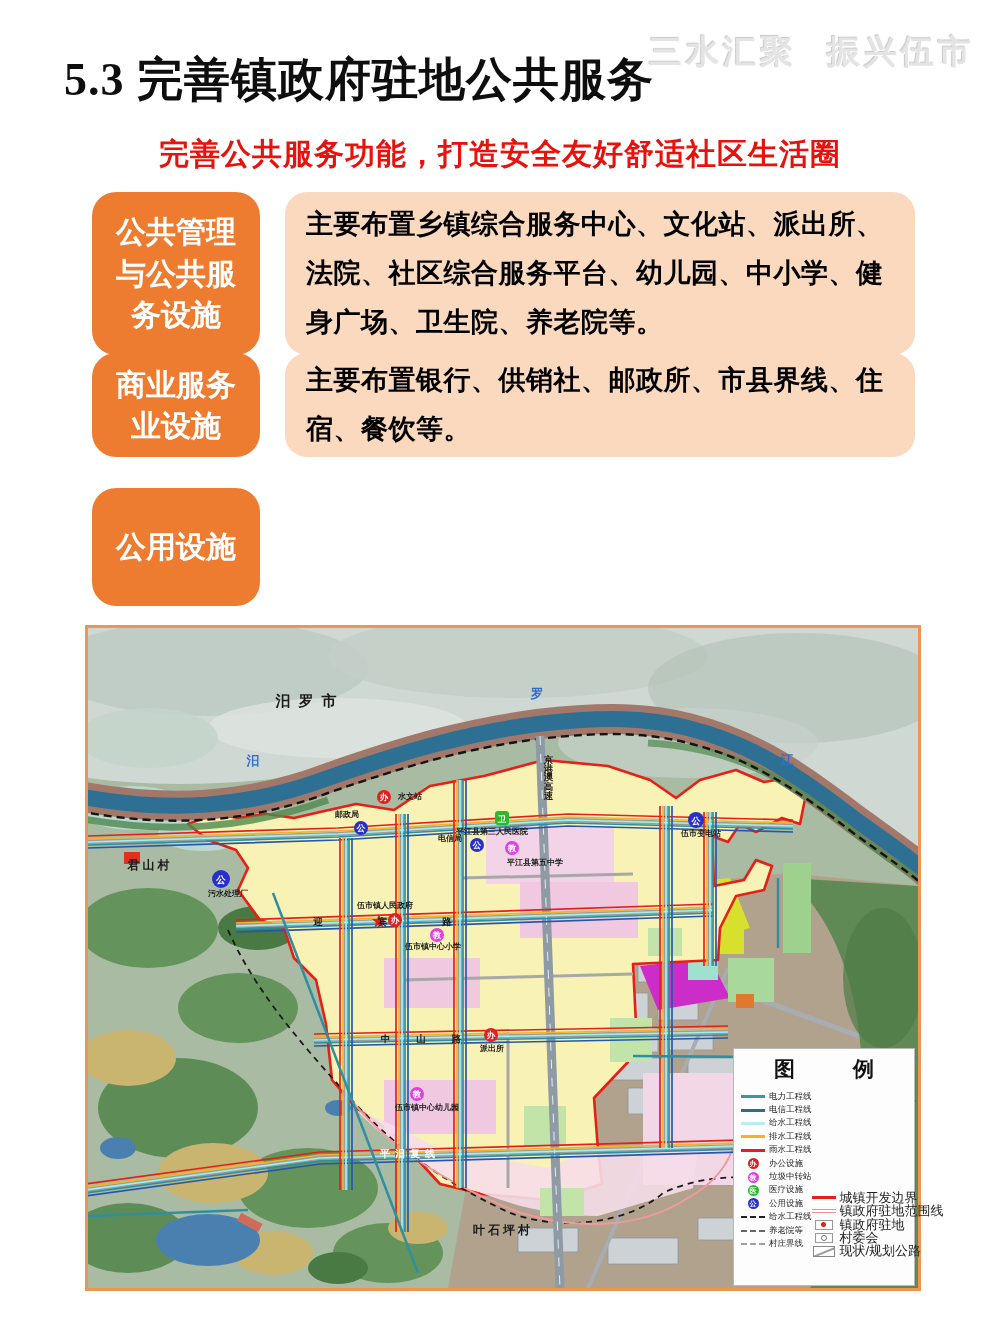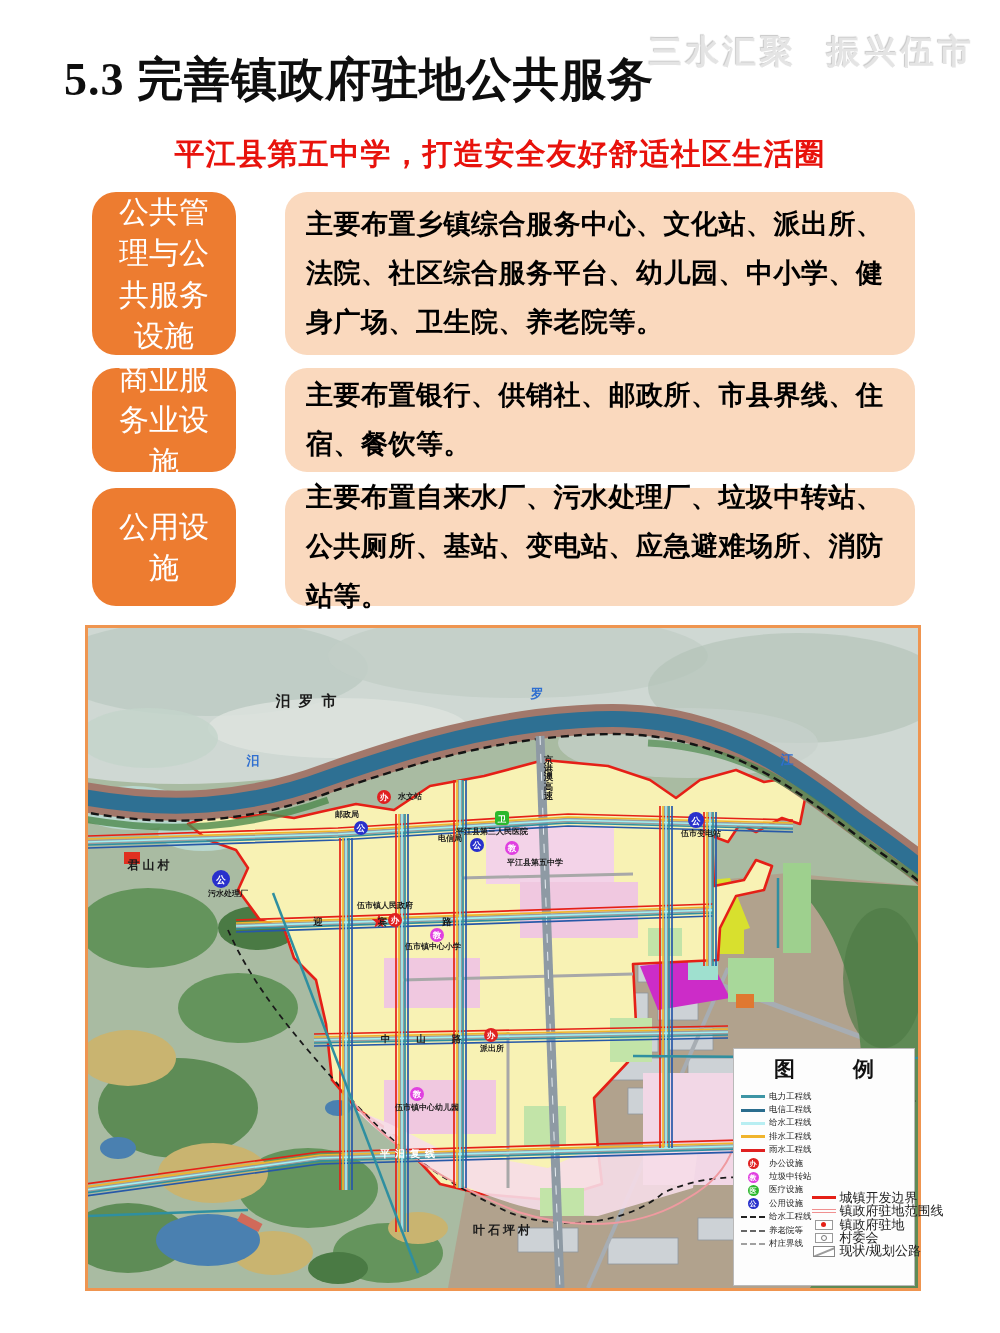--- a/index.html
+++ b/index.html
@@ -6,22 +6,22 @@
   .page{position:relative;width:1000px;height:1333px;background:#fff;overflow:hidden;
         font-family:"Liberation Sans","DejaVu Sans",sans-serif;}
   .watermark{position:absolute;top:30px;right:25px;font-size:33px;font-weight:bold;
         color:#e4e4e4;letter-spacing:4px;text-shadow:1px 1px 0 #fff,-1px -1px 1px #c8c8c8;
         display:flex;gap:30px;}
   .title{position:absolute;left:63px;top:48px;margin:1px;font-size:46px;font-weight:900;
         color:#0e0e0e;font-family:Liberation Serif, serif;letter-spacing:1px;}
   .subtitle{position:absolute;left:0;top:134px;width:100%;text-align:center;
         font-size:30px;font-weight:900;color:#e8120c;letter-spacing:1px;}
   .row{position:absolute;left:0;width:1000px;display:flex;}
-  .label-box{position:absolute;left:92px;width:144px;height:100%;background:#ed7c30;
-        border-radius:24px;color:#fff;font-size:30px;font-weight:normal;line-height:1.38;
+  .label-box{position:absolute;left:92px;width:168px;height:100%;background:#ed7c30;
+        border-radius:24px;color:#fff;font-size:30px;font-weight:bold;line-height:1.38;
         display:flex;align-items:center;justify-content:center;text-align:center;
         padding:0 18px;box-sizing:border-box;}
   .content-box{position:absolute;left:285px;width:630px;height:100%;background:#fad9be;
         border-radius:22px;color:#000;font-size:27px;font-weight:bold;line-height:1.82;
         display:flex;align-items:center;padding:8px 21px;box-sizing:border-box;
         letter-spacing:0.5px;}
   .map-frame{position:absolute;left:85px;top:625px;width:830px;height:660px;
         border:3px solid #ef9550;box-sizing:content-box;background:#a9bba2;}
   .map-frame svg{display:block;font-family:"Liberation Sans","DejaVu Sans",sans-serif;}
   
@@ -55,35 +55,34 @@
 <body>
 
 <div class="page">
 
   <div class="watermark">
     <span>三水汇聚</span>
     <span>振兴伍市</span>
   </div>
 
   <h1 class="title">5.3 完善镇政府驻地公共服务</h1>
-  <div class="subtitle">平江县第五中学，打造安全友好舒适社区生活圈</div>
+  <div class="subtitle">完善公共服务功能，打造安全友好舒适社区生活圈</div>
 
   <div class="row" style="top:192px;height:163px">
     <div class="label-box">公共管理与公共服务设施</div>
     <div class="content-box">主要布置乡镇综合服务中心、文化站、派出所、法院、社区综合服务平台、幼儿园、中小学、健身广场、卫生院、养老院等。</div>
   </div>
 
-  <div class="row" style="top:368px;height:104px">
+  <div class="row" style="top:353px;height:104px">
     <div class="label-box">商业服务业设施</div>
     <div class="content-box">主要布置银行、供销社、邮政所、市县界线、住宿、餐饮等。</div>
   </div>
 
   <div class="row" style="top:488px;height:118px">
     <div class="label-box">公用设施</div>
-    <div class="content-box">主要布置自来水厂、污水处理厂、垃圾中转站、公共厕所、基站、变电站、应急避难场所、消防站等。</div>
   </div>
 
   <div class="map-frame">
     <svg viewBox="0 0 830 660" width="830" height="660">
       <defs>
         <path id="r1" d="M0,214 L250,206 L480,192 L705,198" fill="none"></path>
         <path id="r2" d="M148,298 L625,282" fill="none"></path>
         <path id="r3" d="M226,412 L640,404" fill="none"></path>
         <path id="r4" d="M-2,562 L232,530 L725,516" fill="none"></path>
         <path id="r5" d="M258,210 L258,562" fill="none"></path>

